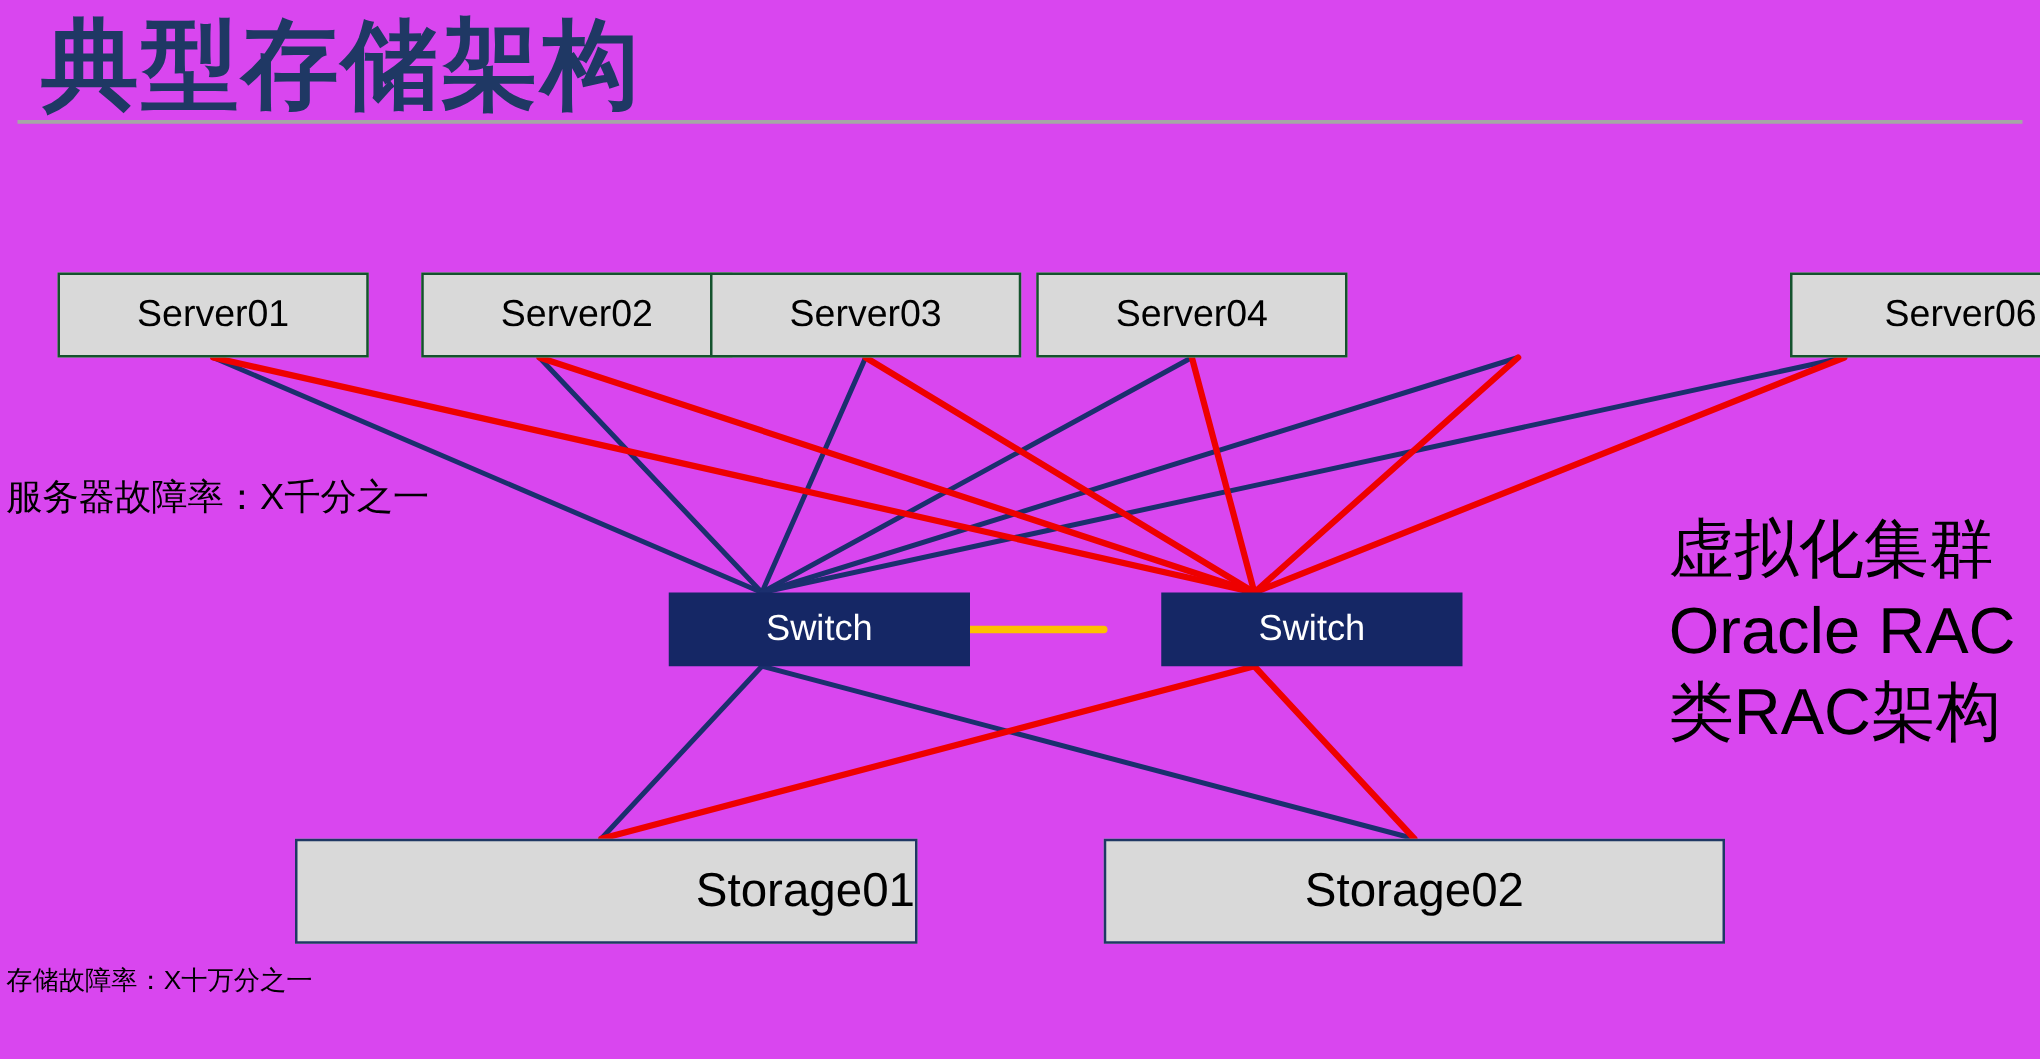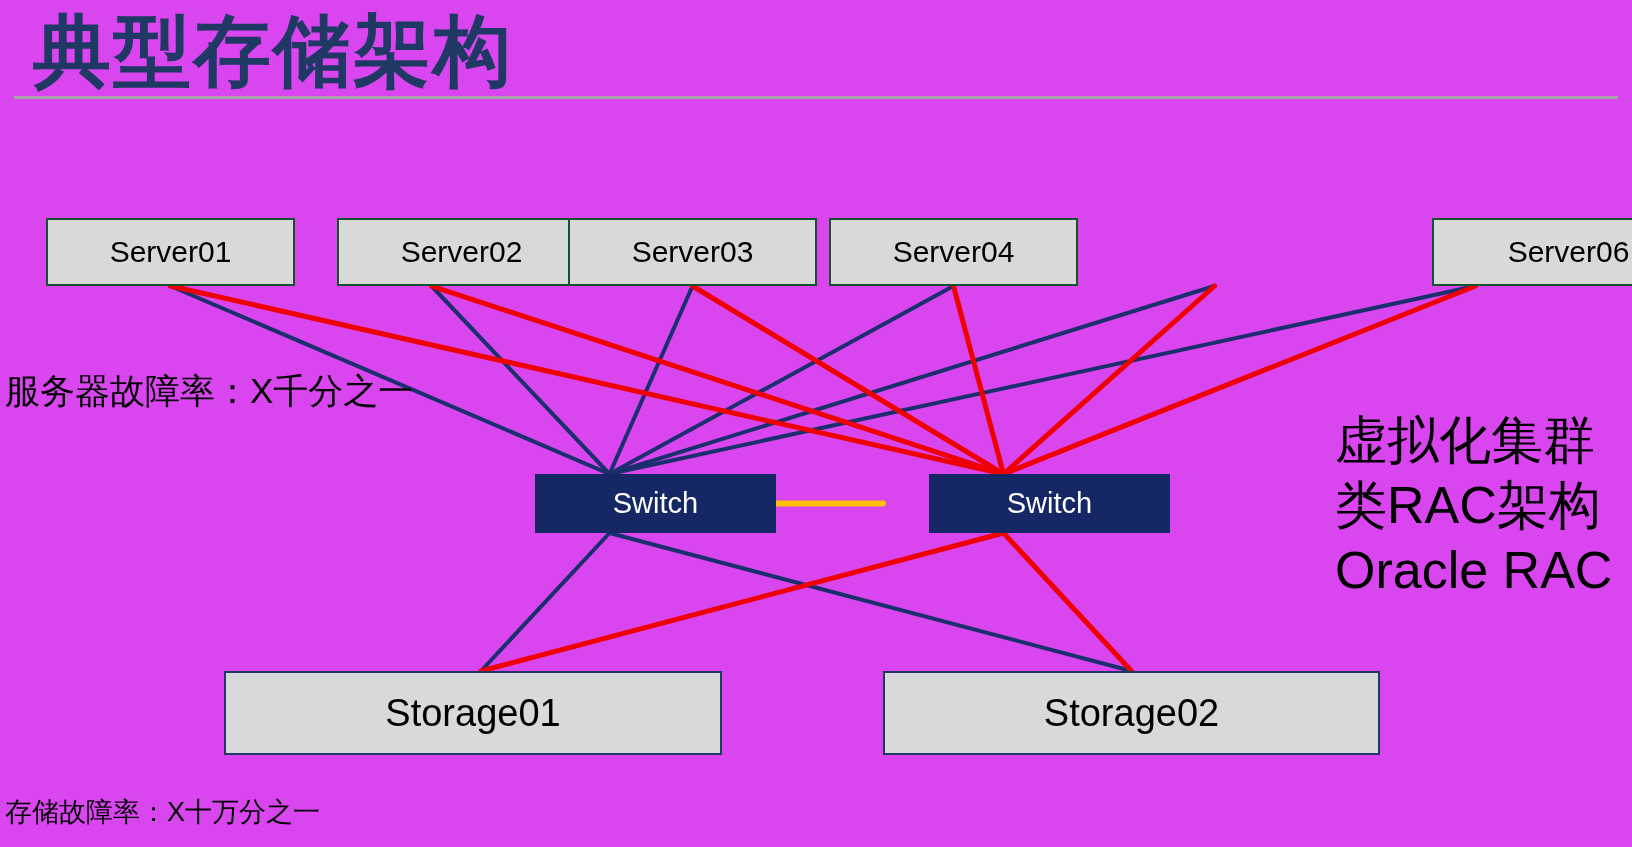--- a/index.html
+++ b/index.html
@@ -37,28 +37,28 @@
     background:#152765;color:#ffffff;font-size:29px;margin-left:46px;
   }
   #n-switch-left{left:489px;}
   #n-switch-right{left:883px;}
 
   .storage{
     top:671px;height:84px;
     background:#D9D9D9;border:2px solid #1F3864;
     font-size:38px;color:#000;
   }
-  #n-storage01{left:224px;width:498px;}
+  #n-storage01{left:236px;width:498px;justify-content:flex-end;}
   #n-storage02{left:883px;width:497px;}
 
   .note{
     position:absolute;color:#000;white-space:nowrap;
   }
-  .note-server{left:5px;top:368px;font-size:35px;}
-  .note-storage{left:5px;top:770px;font-size:27px;margin-top:24px;}
+  .note-server{left:5px;top:378px;font-size:29px;}
+  .note-storage{left:5px;top:770px;font-size:21px;}
   .note-cluster{
     left:1335px;top:408px;font-size:52px;line-height:65px;
   }
 
   #wires{position:absolute;left:0;top:0;width:1632px;height:847px;pointer-events:none;}
 </style>
 </head>
 <body>
 
 <div id="stage">
@@ -114,17 +114,17 @@
   </div>
   <div class="node storage" id="n-storage02">
     <span>Storage02</span>
   </div>
 
   <div class="note note-server">服务器故障率：X千分之一</div>
   <div class="note note-storage">存储故障率：X十万分之一</div>
 
   <div class="note note-cluster">
     <div>虚拟化集群</div>
+    <div>Oracle RAC</div>
     <div>类RAC架构</div>
-    <div>Oracle RAC</div>
   </div>
 
 </div>
 
 </body></html>

